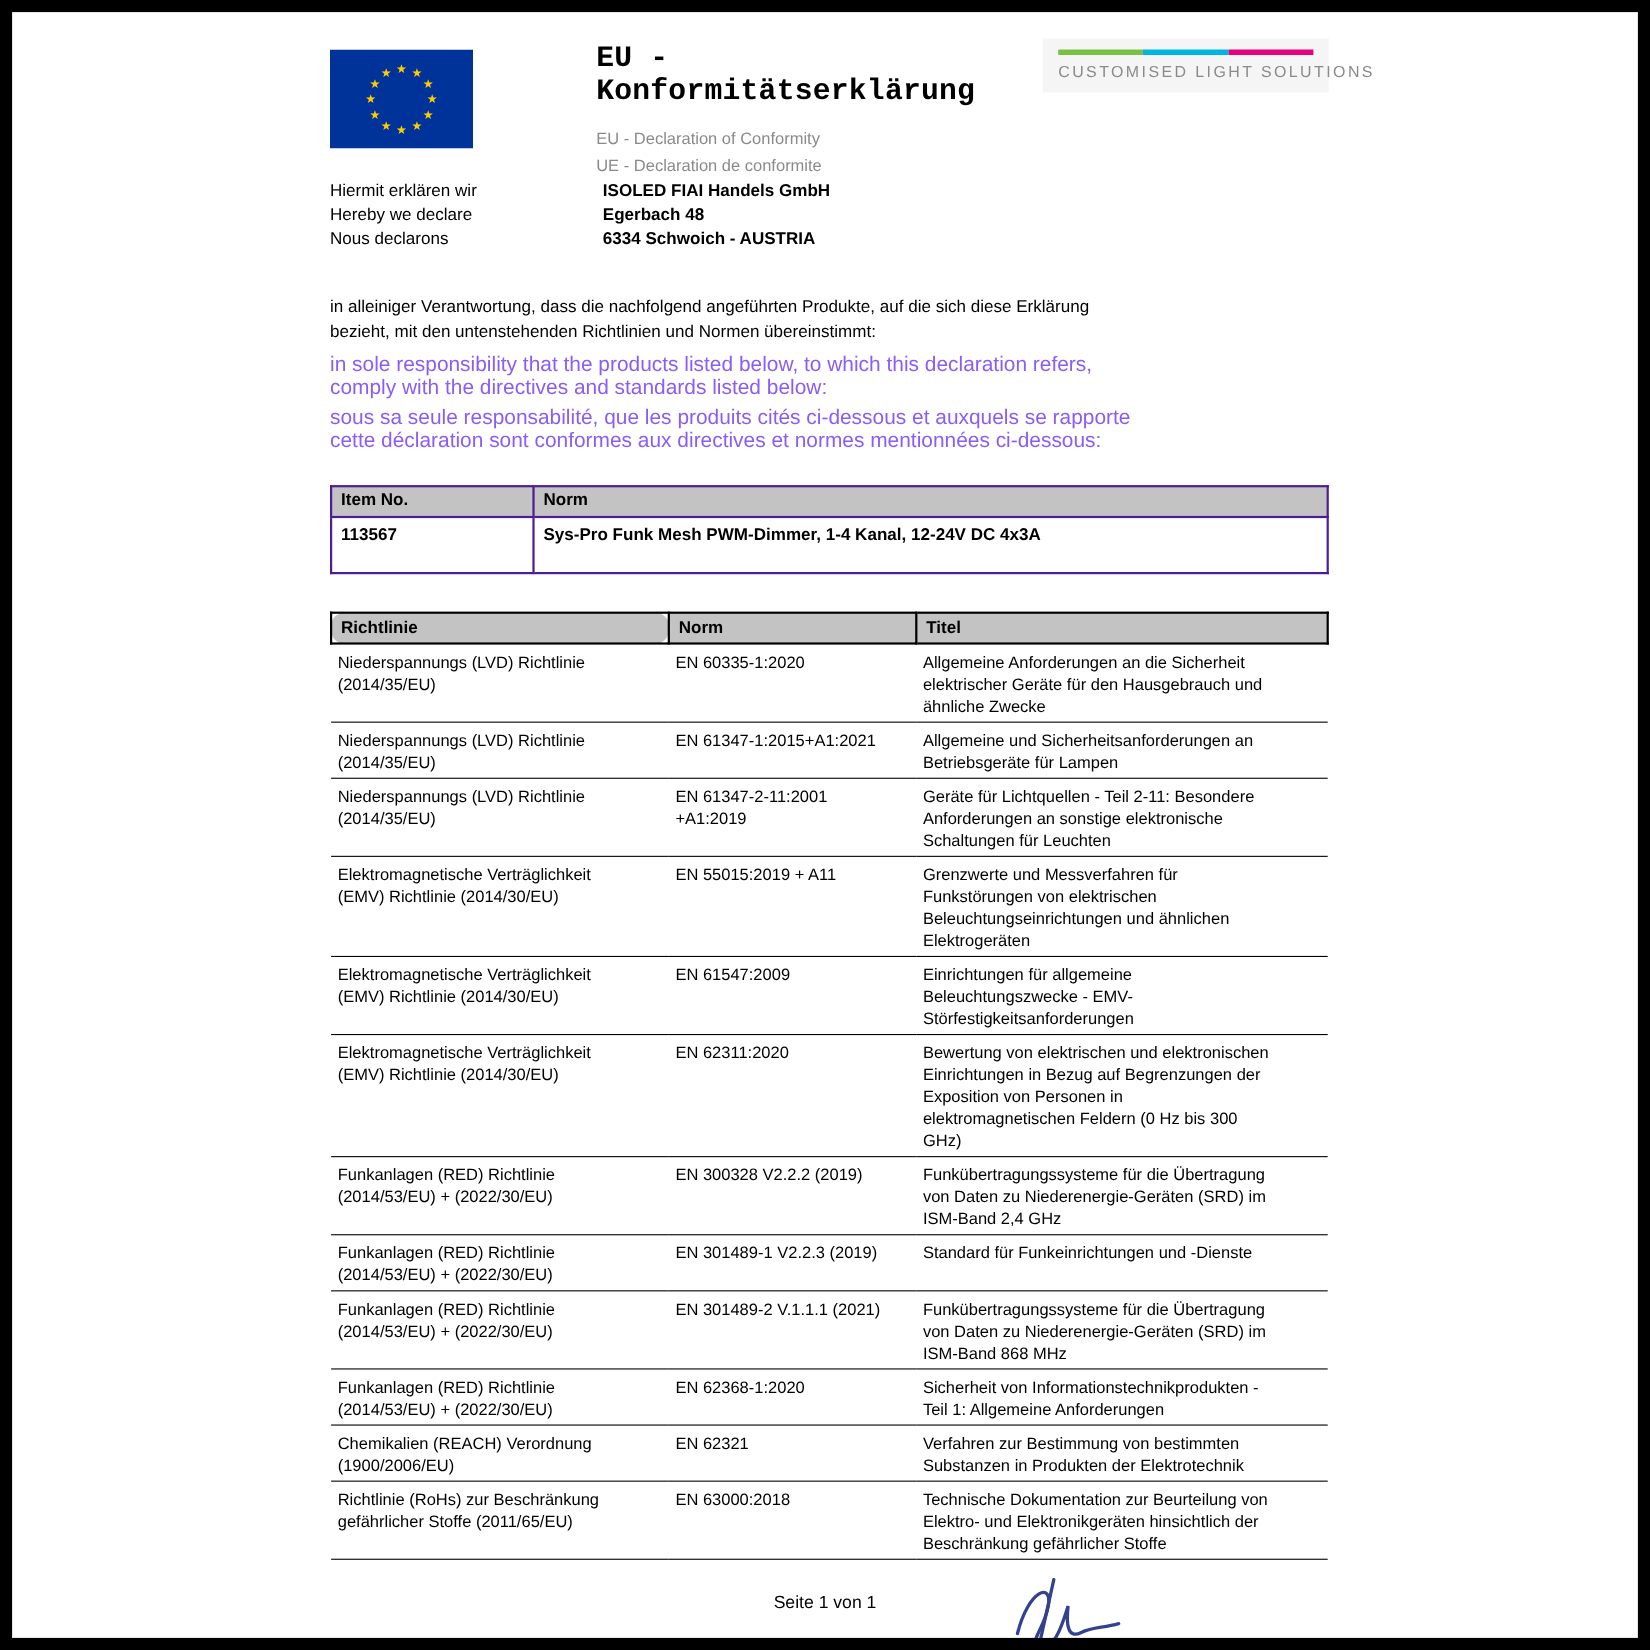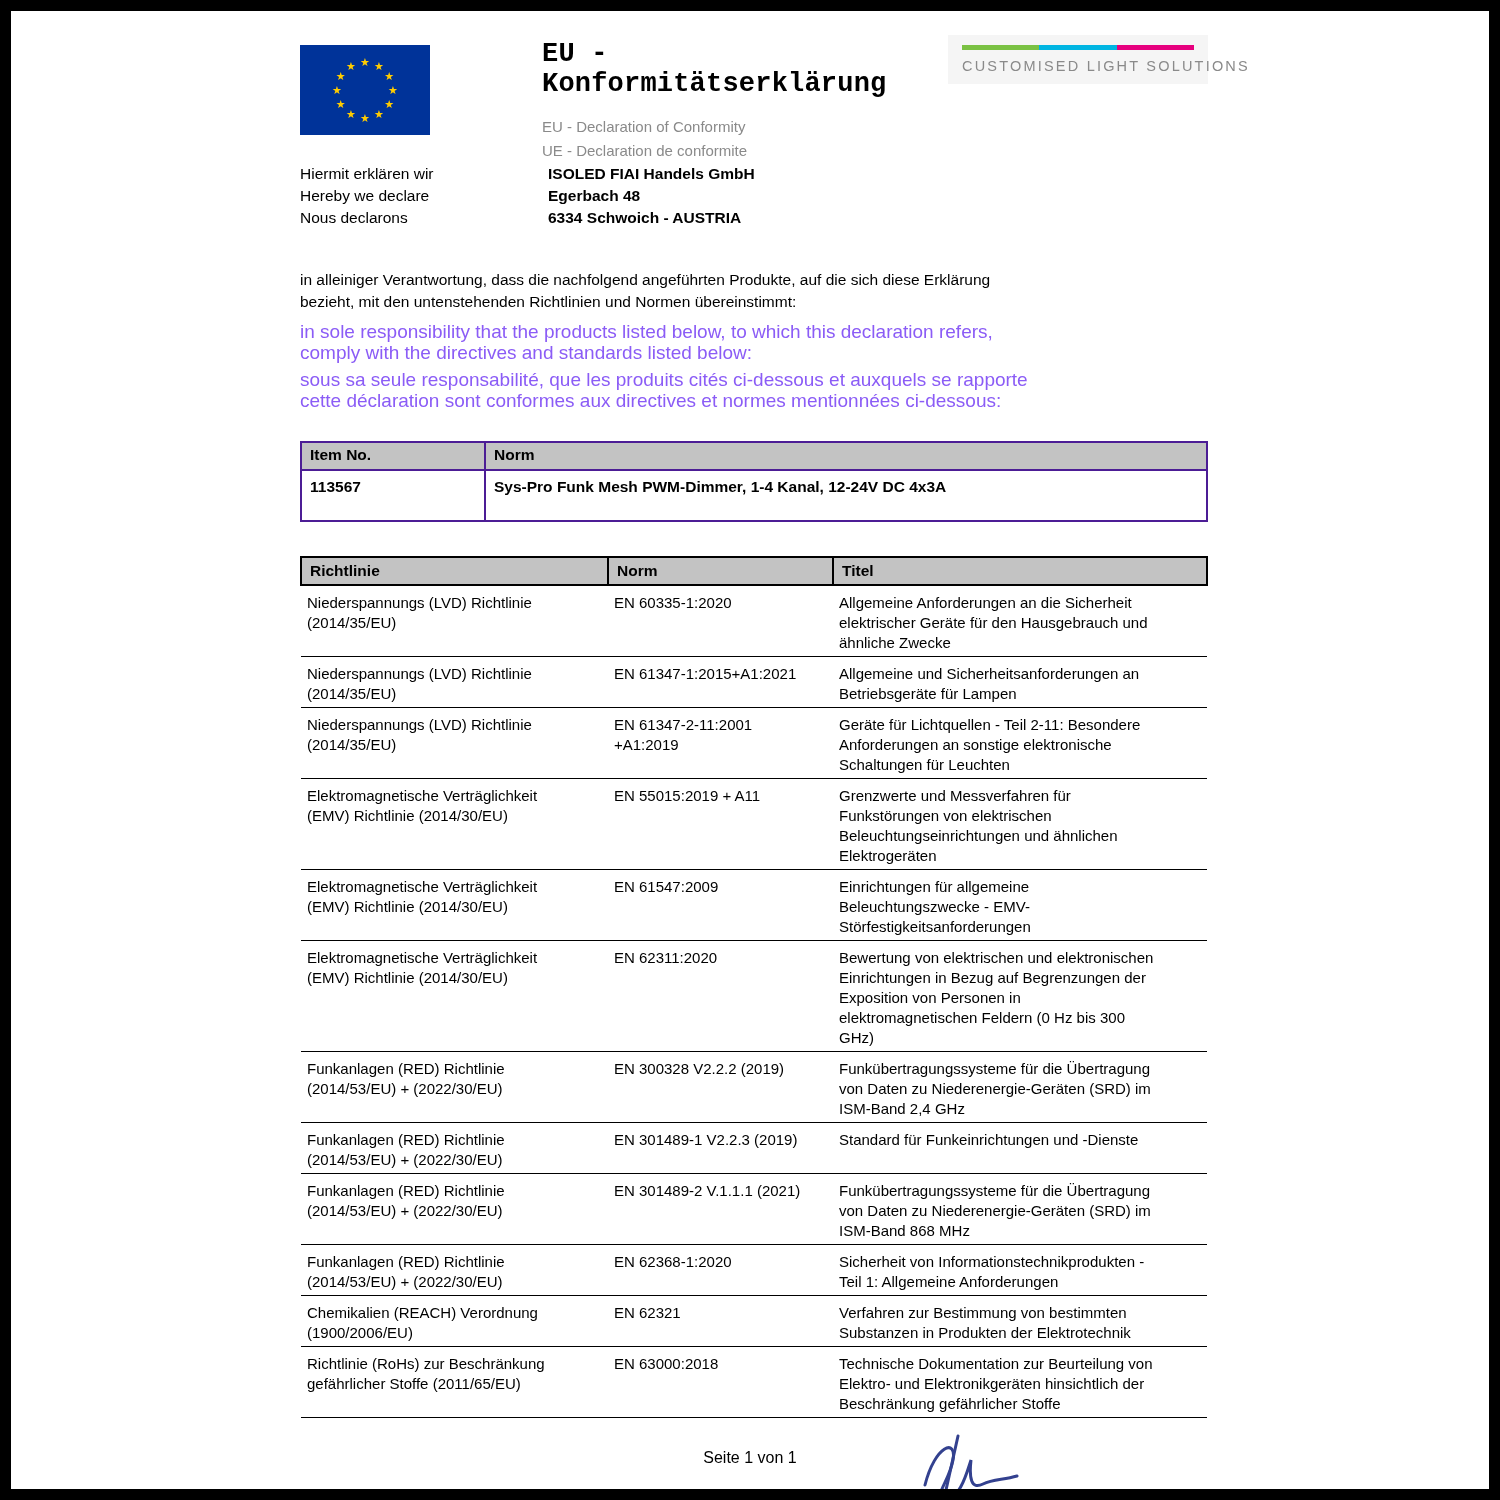--- a/index.html
+++ b/index.html
@@ -61,21 +61,21 @@
   .item-table td{font-size:15.5px;font-weight:bold;padding:7px 8px 24px 8px;}
   .item-col-no{width:166px;}
 
   
   .directives{margin-top:34px;}
   .directives th{border:2px solid #000;background:#c3c3c3;font-size:15.5px;font-weight:bold;text-align:left;padding:3px 8px;height:20px;}
   .directives td{border-bottom:1.5px solid #000;vertical-align:top;font-size:15px;line-height:20px;padding:7px 0 3px 6px;}
   .directives td.c1{padding-right:46px;}
   .directives td.c2{padding-right:20px;}
   .directives td.c3{padding-right:52px;}
-  .col-richtlinie{width:289px;}
+  .col-richtlinie{width:289px;border-radius:12px;}
   .col-norm{width:207px;}
 
   
   .signature-block{margin-top:12px;margin-left:570px;width:330px;}
   .signature-svg{display:block;margin-left:35px;}
 
   
   .footer{
     position:absolute;left:0;right:0;bottom:22px;
     text-align:center;font-size:16px;color:#000;

